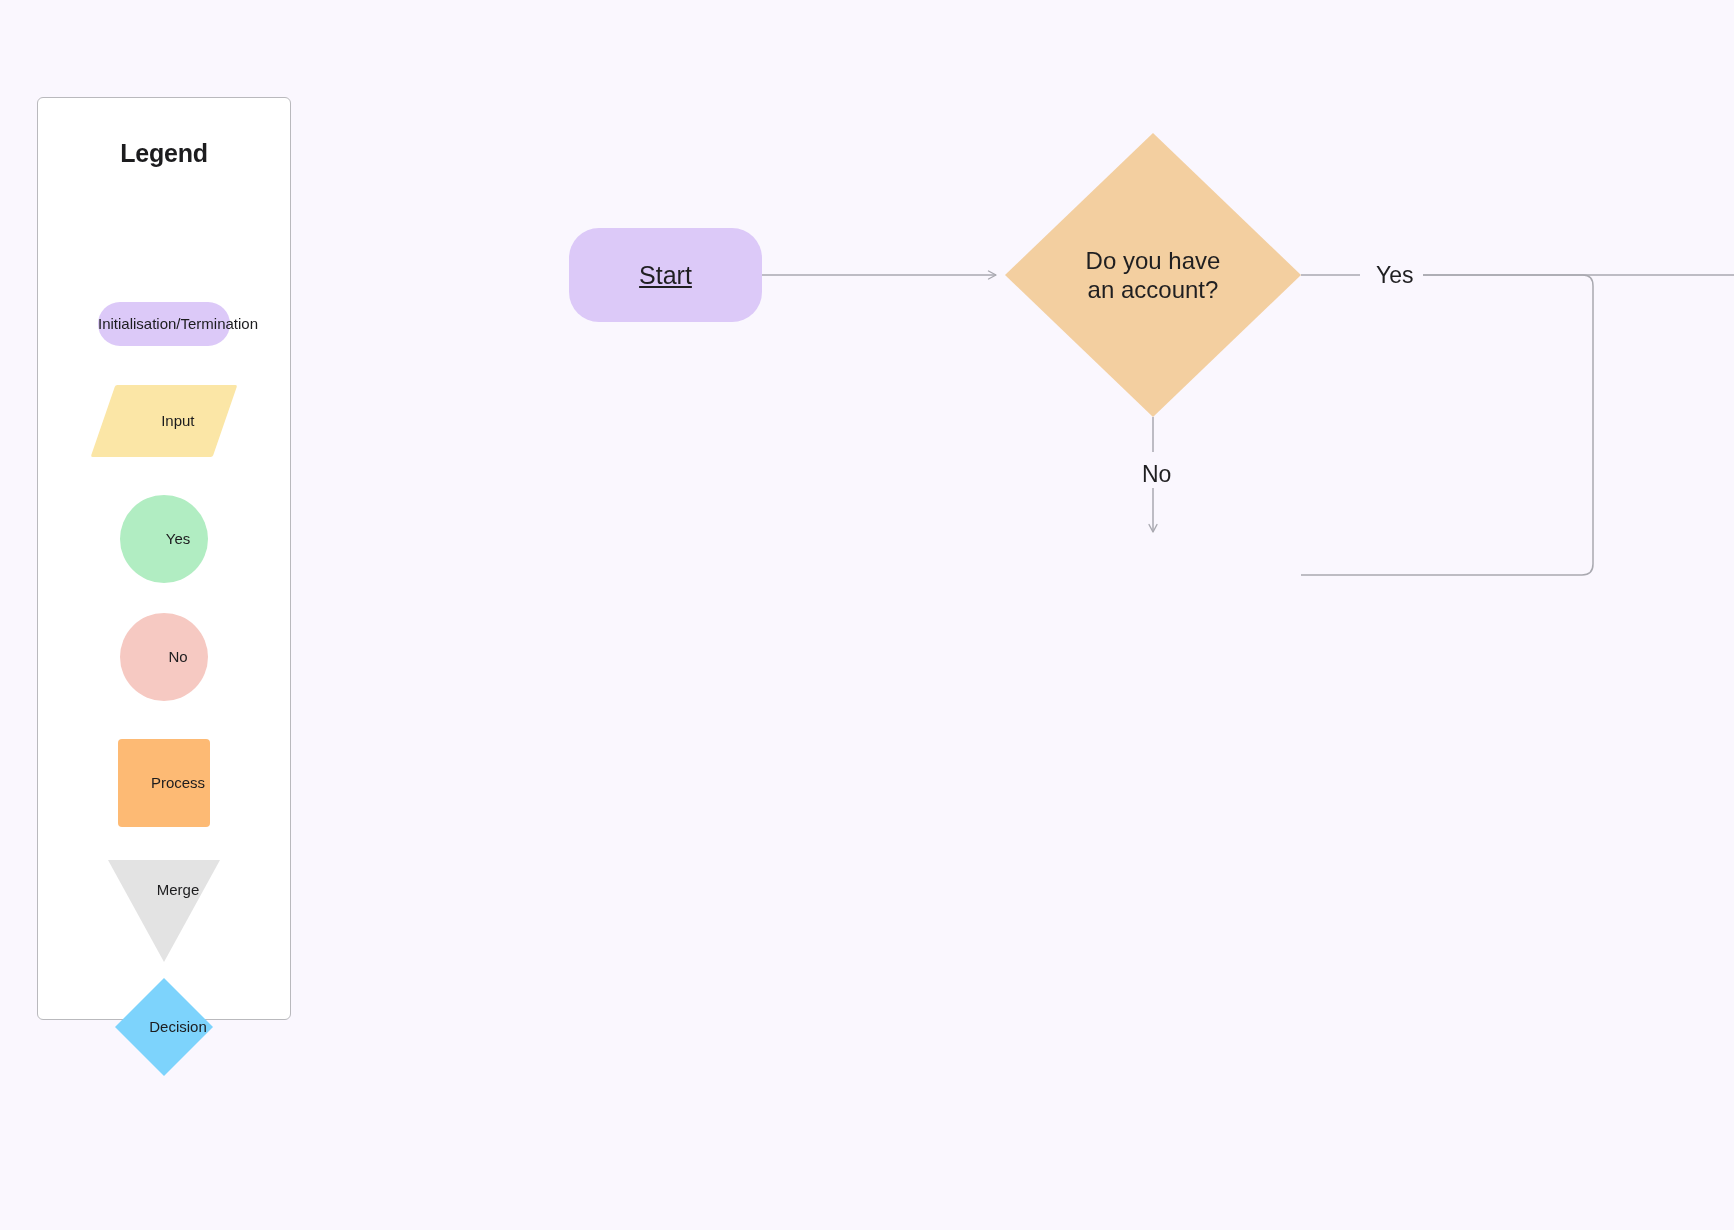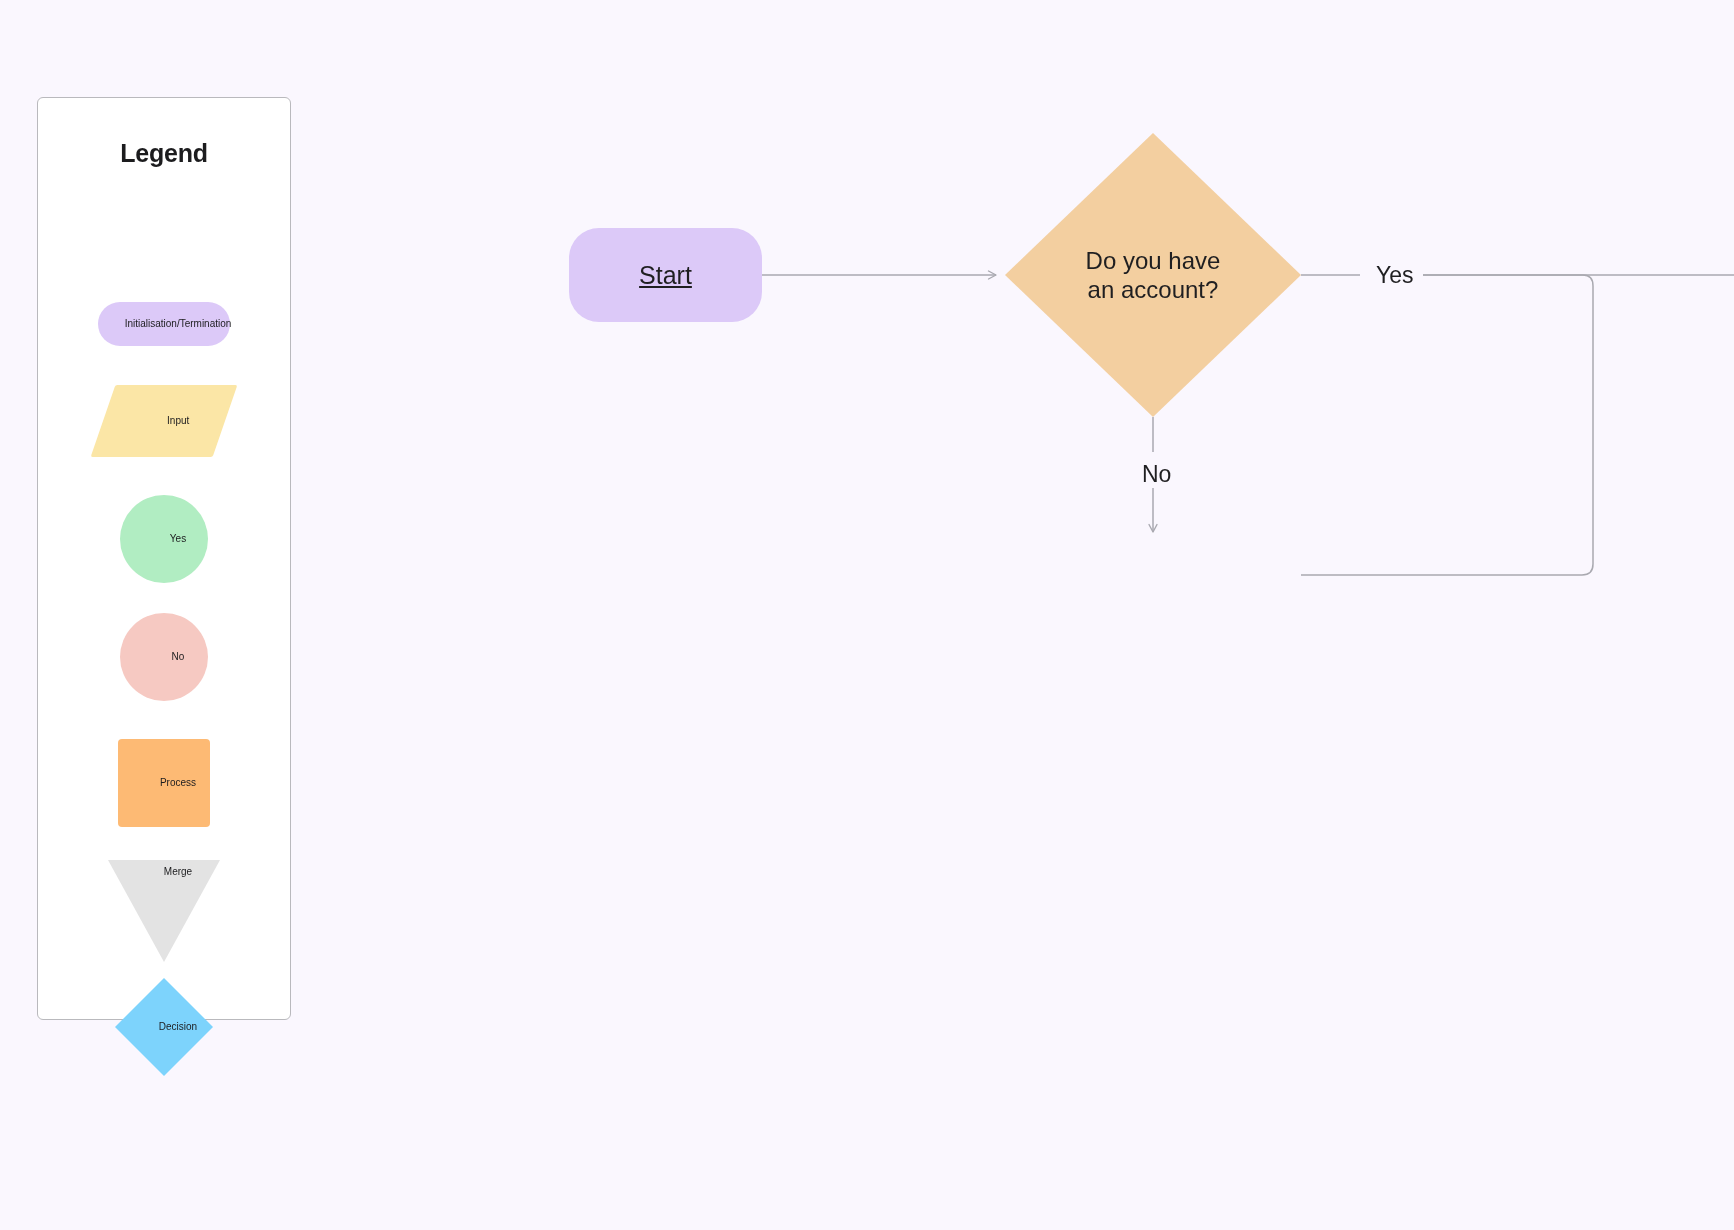--- a/index.html
+++ b/index.html
@@ -53,21 +53,21 @@
   }
   .legend-shape {
     position: absolute;
     left: 50%;
     transform: translateX(-50%);
     display: flex;
     align-items: center;
     justify-content: center;
   }
   .legend-label {
-    font-size: 10px;
+    font-size: 15px;
     color: #1c1c1e;
     text-align: right;
     line-height: 1.15;
     pointer-events: none;
     white-space: nowrap;
     margin-left: 28px;
   }
 
   
   .lg-pill {
@@ -96,21 +96,21 @@
   .lg-square {
     width: 92px; height: 88px;
     background: #fdba74;
     border-radius: 4px;
   }
   .lg-triangle {
     width: 112px; height: 102px;
     background: #e3e3e3;
     clip-path: polygon(0% 0%, 100% 0%, 50% 100%);
     align-items: flex-start;
-    padding-top: 6px;
+    padding-top: 21px;
   }
   .lg-diamond {
     width: 98px; height: 98px;
     background: #7dd3fc;
     clip-path: polygon(50% 0%, 100% 50%, 50% 100%, 0% 50%);
   }
 
   
   .node {
     position: absolute;

